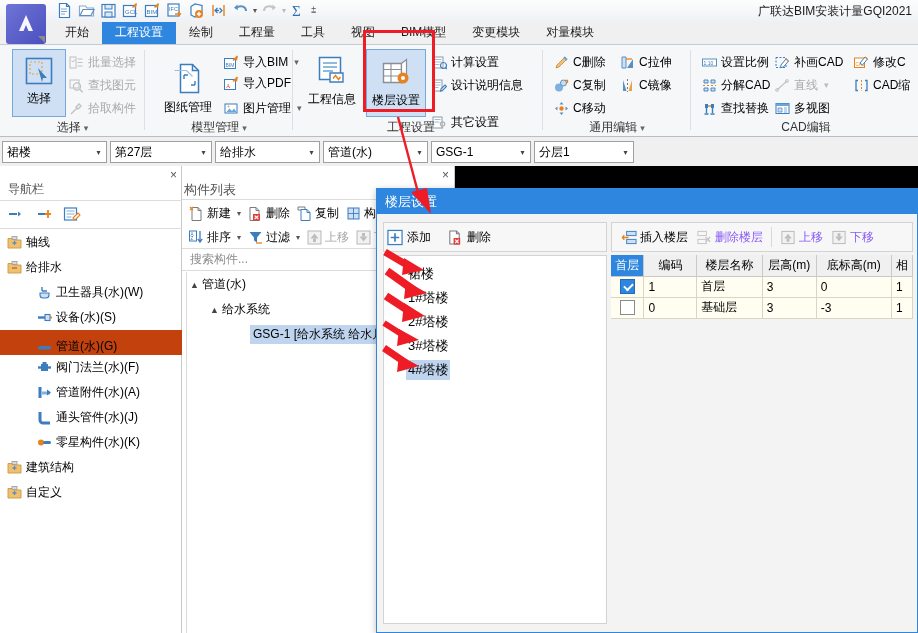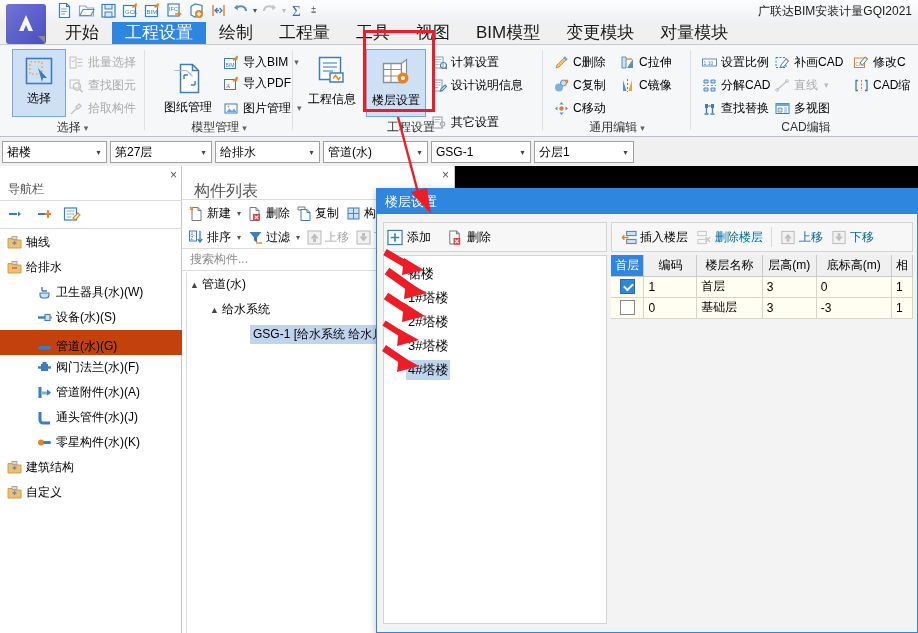--- a/index.html
+++ b/index.html
@@ -36,21 +36,21 @@
     color:#fff; font-size:22px; font-weight:bold;
   }
   .logo-corner {
     position:absolute; left:38px; top:36px; width:0;height:0;
     border-left:7px solid transparent; border-top:7px solid #8a8a8a;
   }
 
   
   .tabs { position:absolute; left:52px; top:22px; height:22px; display:flex; }
   .tab {
-    padding: 2px 13px 3px 13px; font-size:17px; color:#1a1a1a;
+    padding: 2px 13px 3px 13px; font-size:12px; color:#1a1a1a;
     line-height:17px; cursor:default; white-space:nowrap;
   }
   .tab.active { background:#2e86de; color:#fff; }
 
   
   .ribbon {
     position:absolute; left:0; top:44px; width:918px; height:93px;
     background:#f6f7f9; border-top:1px solid #c6cbd2; border-bottom:1px solid #b9bec6;
   }
   .rgroup { position:absolute; top:0; height:93px; }
@@ -110,21 +110,21 @@
   .tree { position:absolute; left:0; top:64px; width:182px; }
   .tnode { display:flex; align-items:center; height:25px; font-size:12px; white-space:nowrap; cursor:default; }
   .tnode .tic { width:16px; flex:0 0 16px; display:flex; align-items:center; justify-content:center; margin-right:4px;}
   .tnode.lvl0 { padding-left:6px; }
   .tnode.lvl1 { padding-left:36px; }
   .tnode.sel { background:#c2410c;align-items:flex-end; }
 
   
   .cmppanel { position:absolute; left:182px; top:166px; width:273px; height:467px; background:#fff; border-right:1px solid #c8c8c8; }
   .cmp-close { position:absolute; right:5px; top:2px; font-size:12px; color:#555; cursor:default; }
-  .cmp-title { position:absolute; left:12px; top:15px; font-size:16px; color:#555; }
+  .cmp-title { position:absolute; left:2px; top:15px; font-size:13px; color:#555; }
   .cmp-line1 { position:absolute; left:0; top:33px; width:273px; height:1px; background:#dcdcdc; }
   .cmp-row { position:absolute; left:4px; display:flex; align-items:center; gap:2px; font-size:12px; white-space:nowrap; }
   .cmp-row .itm { display:flex; align-items:center; gap:3px; padding:1px 2px; }
   .cmp-row .itm.dis { color:#a8a8a8; }
   .cmp-row .caret { font-size:8px; color:#555; margin:0 2px; }
   .cmp-line2 { position:absolute; left:0; top:82px; width:273px; height:1px; background:#dcdcdc; }
   .cmp-search {
     position:absolute; left:0; top:83px; width:273px; height:22px;
     border-bottom:1px solid #dcdcdc; display:flex; align-items:center;
     padding-left:8px; color:#8c8c8c; font-size:12px;
@@ -166,21 +166,21 @@
   .floorlist .fi { height:24px; display:flex; align-items:center; padding-left:22px; font-size:13px; }
   .floorlist .fi span { padding:1px 2px; }
   .floorlist .fi.sel span { background:#bed4ef; }
 
   .dlg-right { position:absolute; left:234px; top:8px; width:302px; height:402px; }
   .dlg-toolbar2 {
     height:30px; background:#f7f7f7; border:1px solid #d3d3d3;
     display:flex; align-items:center; padding-left:5px;
   }
   .dlg-toolbar2 .tb { display:flex; align-items:center; gap:3px; font-size:12px; padding:2px 4px; white-space:nowrap;}
-  .dlg-toolbar2 .tb.dis { color:#0369a1;text-align:right; }
+  .dlg-toolbar2 .tb.dis { color:#8b5cf6;text-align:right; }
   .dlg-toolbar2 .vsep { width:1px; height:20px; background:#d8d8d8; margin:0 4px; }
 
   .ftable { position:absolute; left:0; top:33px; width:302px; }
   .ftable table { border-collapse:collapse; font-size:12px; }
   .ftable th {
     background:#f0f0f0; border:1px solid #c9c9c9; border-top:none; border-left:none;
     height:21px; font-weight:normal; padding:0 4px; white-space:nowrap;
   }
   .ftable th.first { background:#2e86de; color:#fff; }
   .ftable td {

